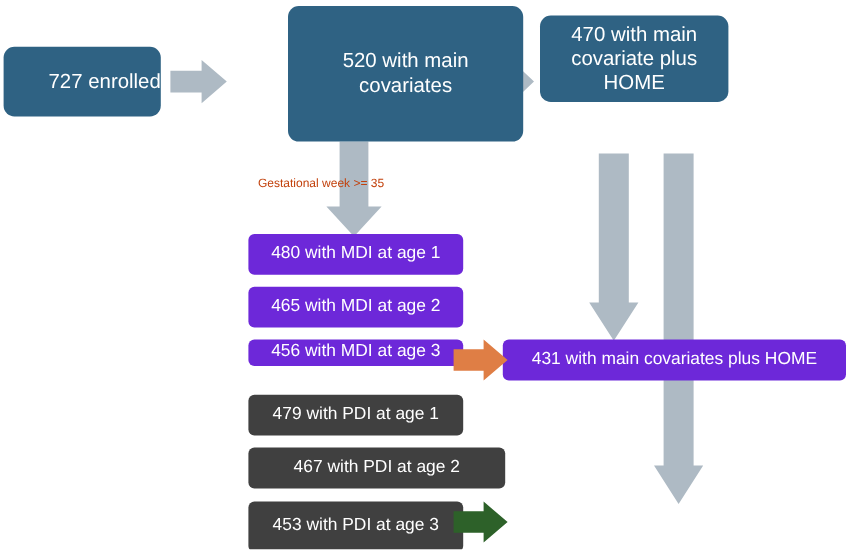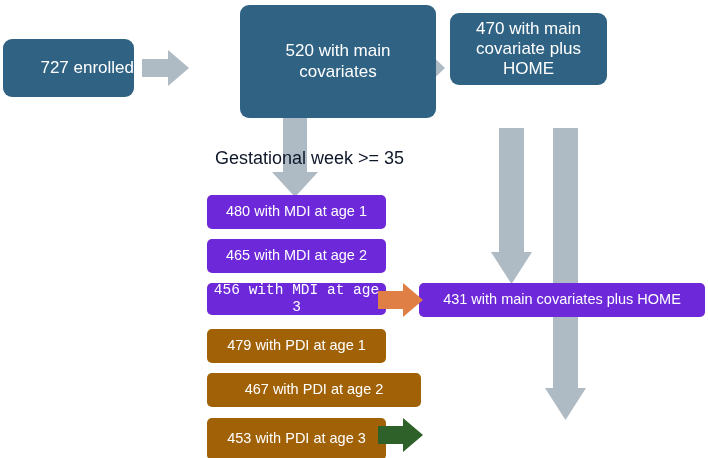--- a/index.html
+++ b/index.html
@@ -24,29 +24,29 @@
     display: flex;
     align-items: center;
     justify-content: center;
     text-align: center;
     color: #ffffff;
     line-height: 1.18;
     z-index: 3;
   }
   .node-blue   { background: #2F6283; border-radius: 9px; }
   .node-orange { background: #6d28d9; border-radius: 5px; }
-  .node-green  { background: #a16207; border-radius: 5px; }
+  .node-green  { background: #404040; border-radius: 5px; }
 
   .node.big   { font-size: 17px; }
   .node.small { font-size: 14.5px; }
 
   .caption {
     position: absolute;
-    font-size: 18px;
-    color: #0f172a;
+    font-size: 10px;
+    color: #c2410c;
     white-space: nowrap;
     z-index: 5;
   }
 
   .arrow-svg {
     position: absolute;
     overflow: visible;
     z-index: 1;
   }
   .arrow-svg.over { z-index: 4; }
@@ -99,21 +99,21 @@
   <div class="caption" style="left:215px; top:148px;">Gestational week &gt;= 35</div>
 
   <div class="node node-orange small" style="left:207px; top:195px; width:179px; height:34px;">
     <span>480 with MDI at age 1</span>
   </div>
 
   <div class="node node-orange small" style="left:207px; top:239px; width:179px; height:34px;">
     <span>465 with MDI at age 2</span>
   </div>
 
-  <div class="node node-orange small" style="left:207px; top:283px; width:179px; height:32px;font-family:Liberation Mono, monospace;">
+  <div class="node node-orange small" style="left:207px; top:283px; width:179px; height:22px;">
     <span>456 with MDI at age 3</span>
   </div>
 
   <div class="node node-green small" style="left:207px; top:329px; width:179px; height:34px;">
     <span>479 with PDI at age 1</span>
   </div>
 
   <div class="node node-green small" style="left:207px; top:373px; width:214px; height:34px;">
     <span>467 with PDI at age 2</span>
   </div>

